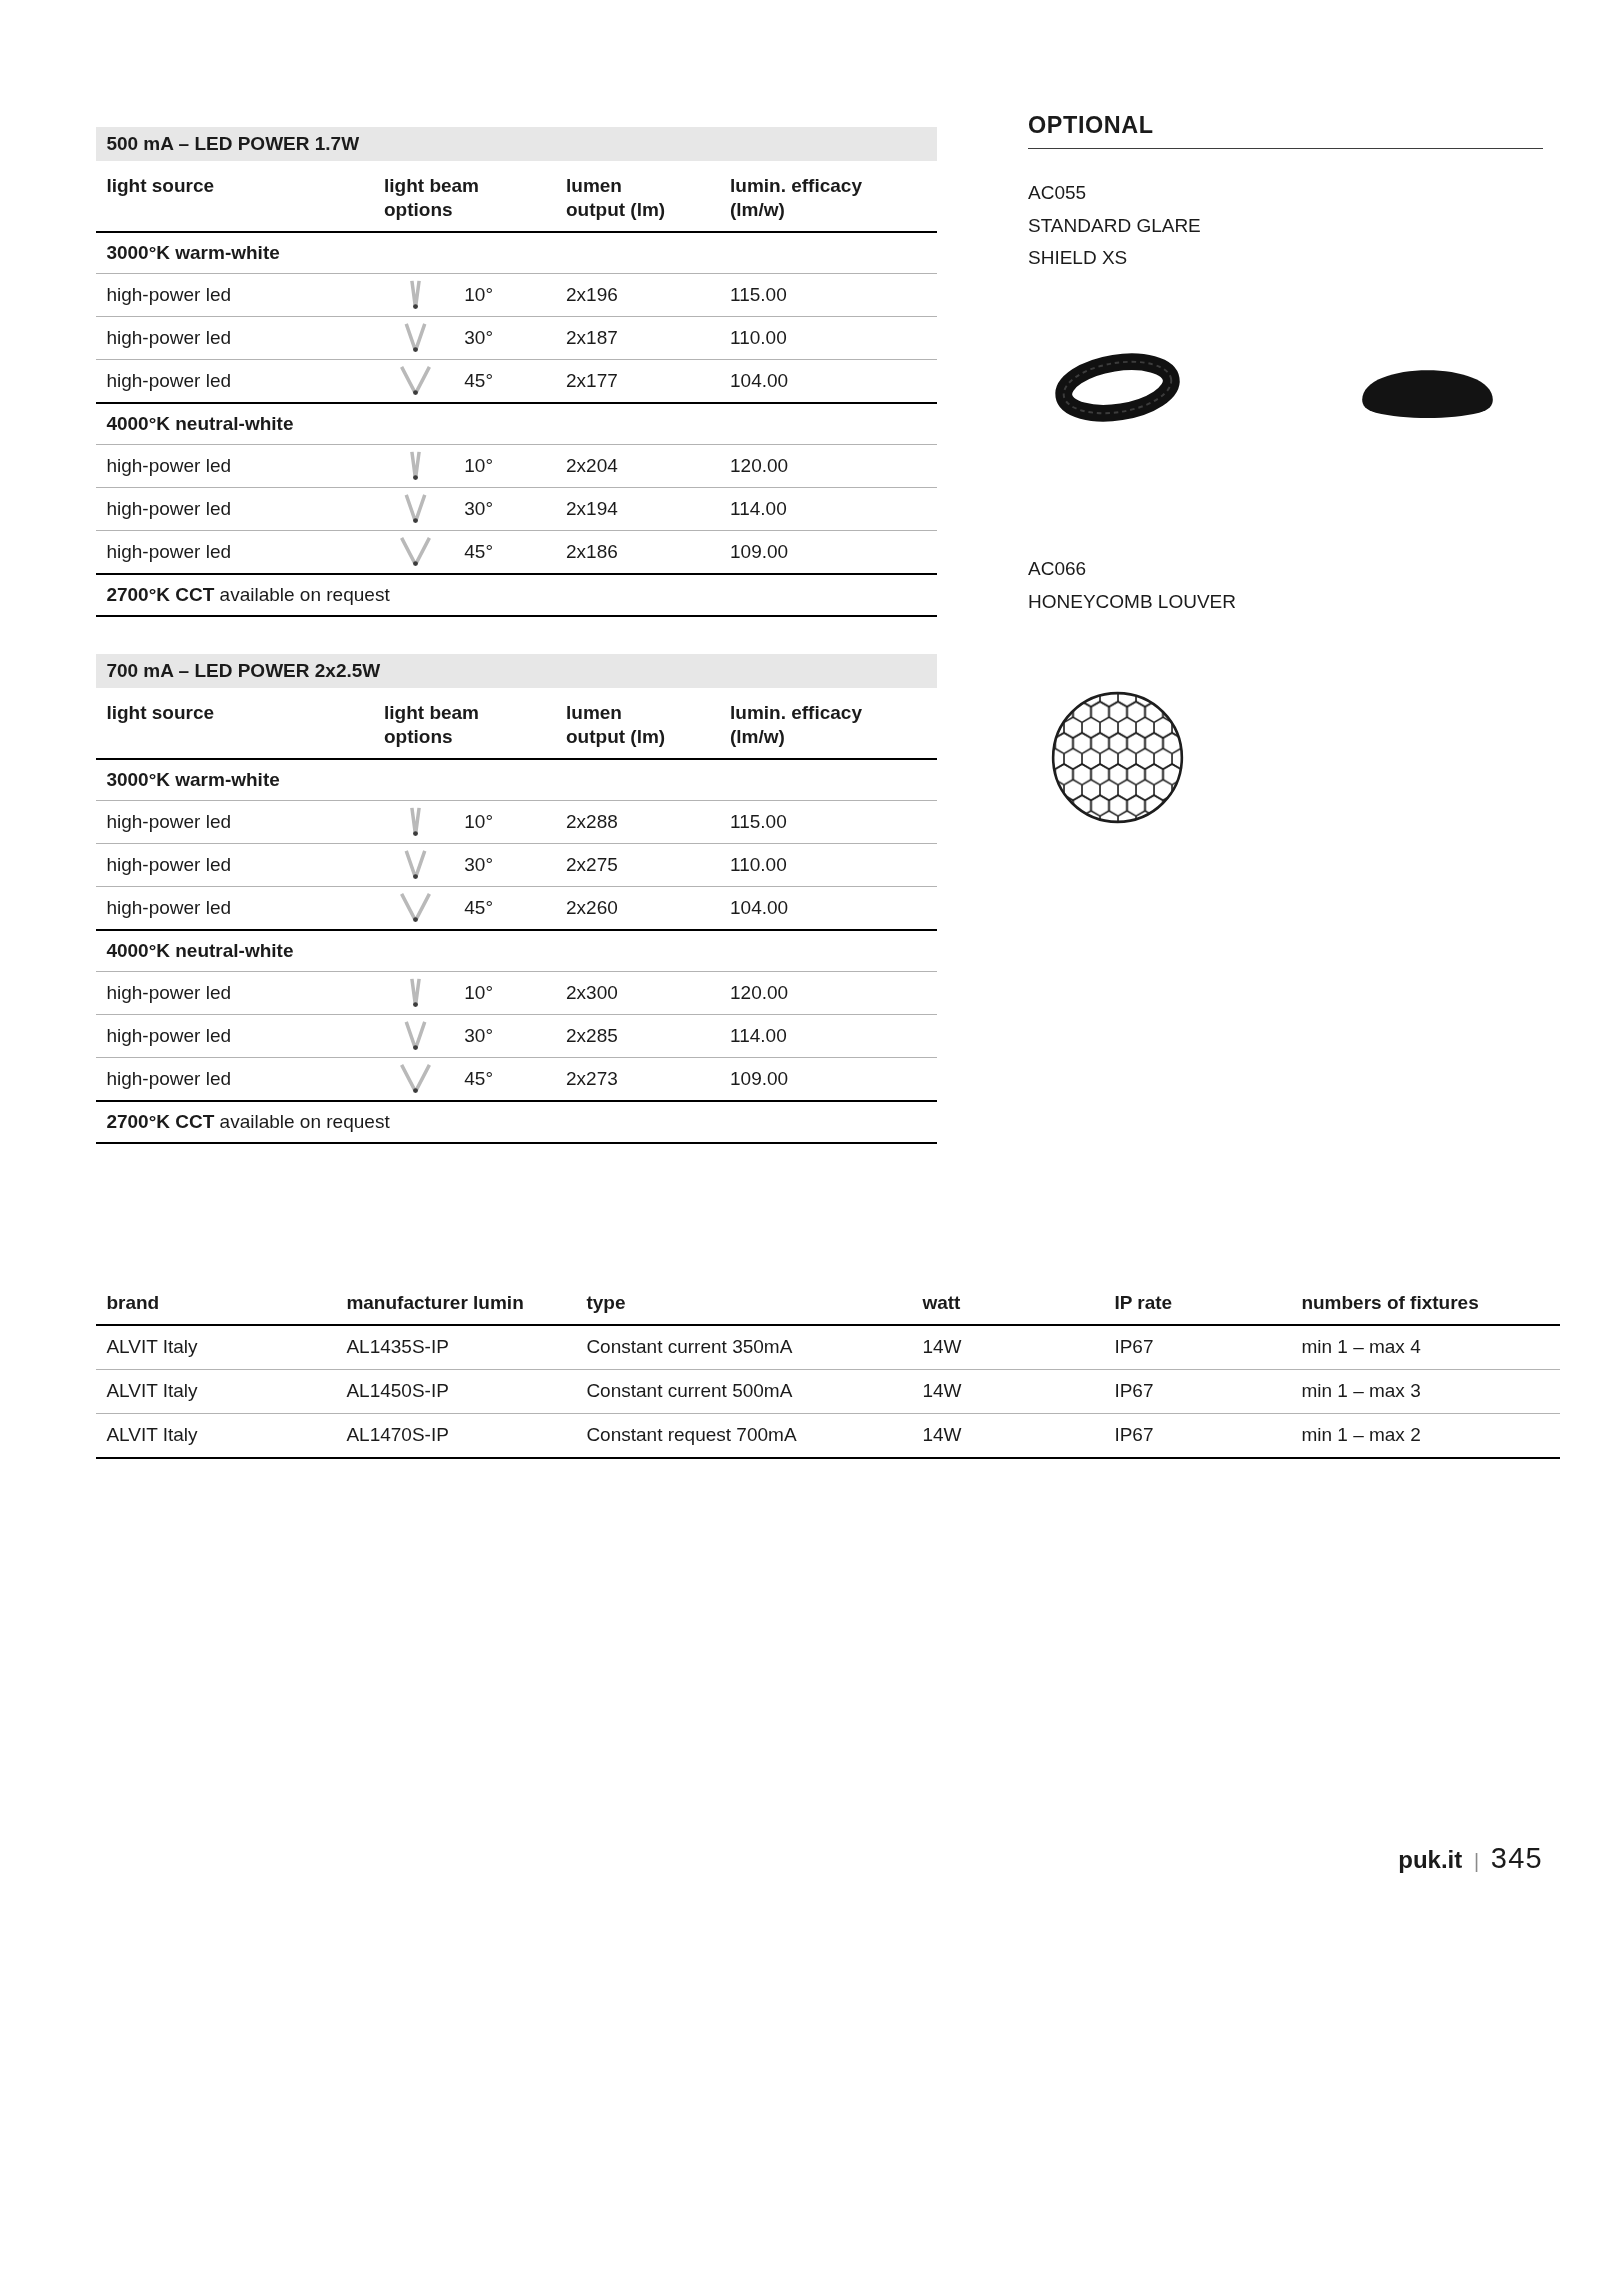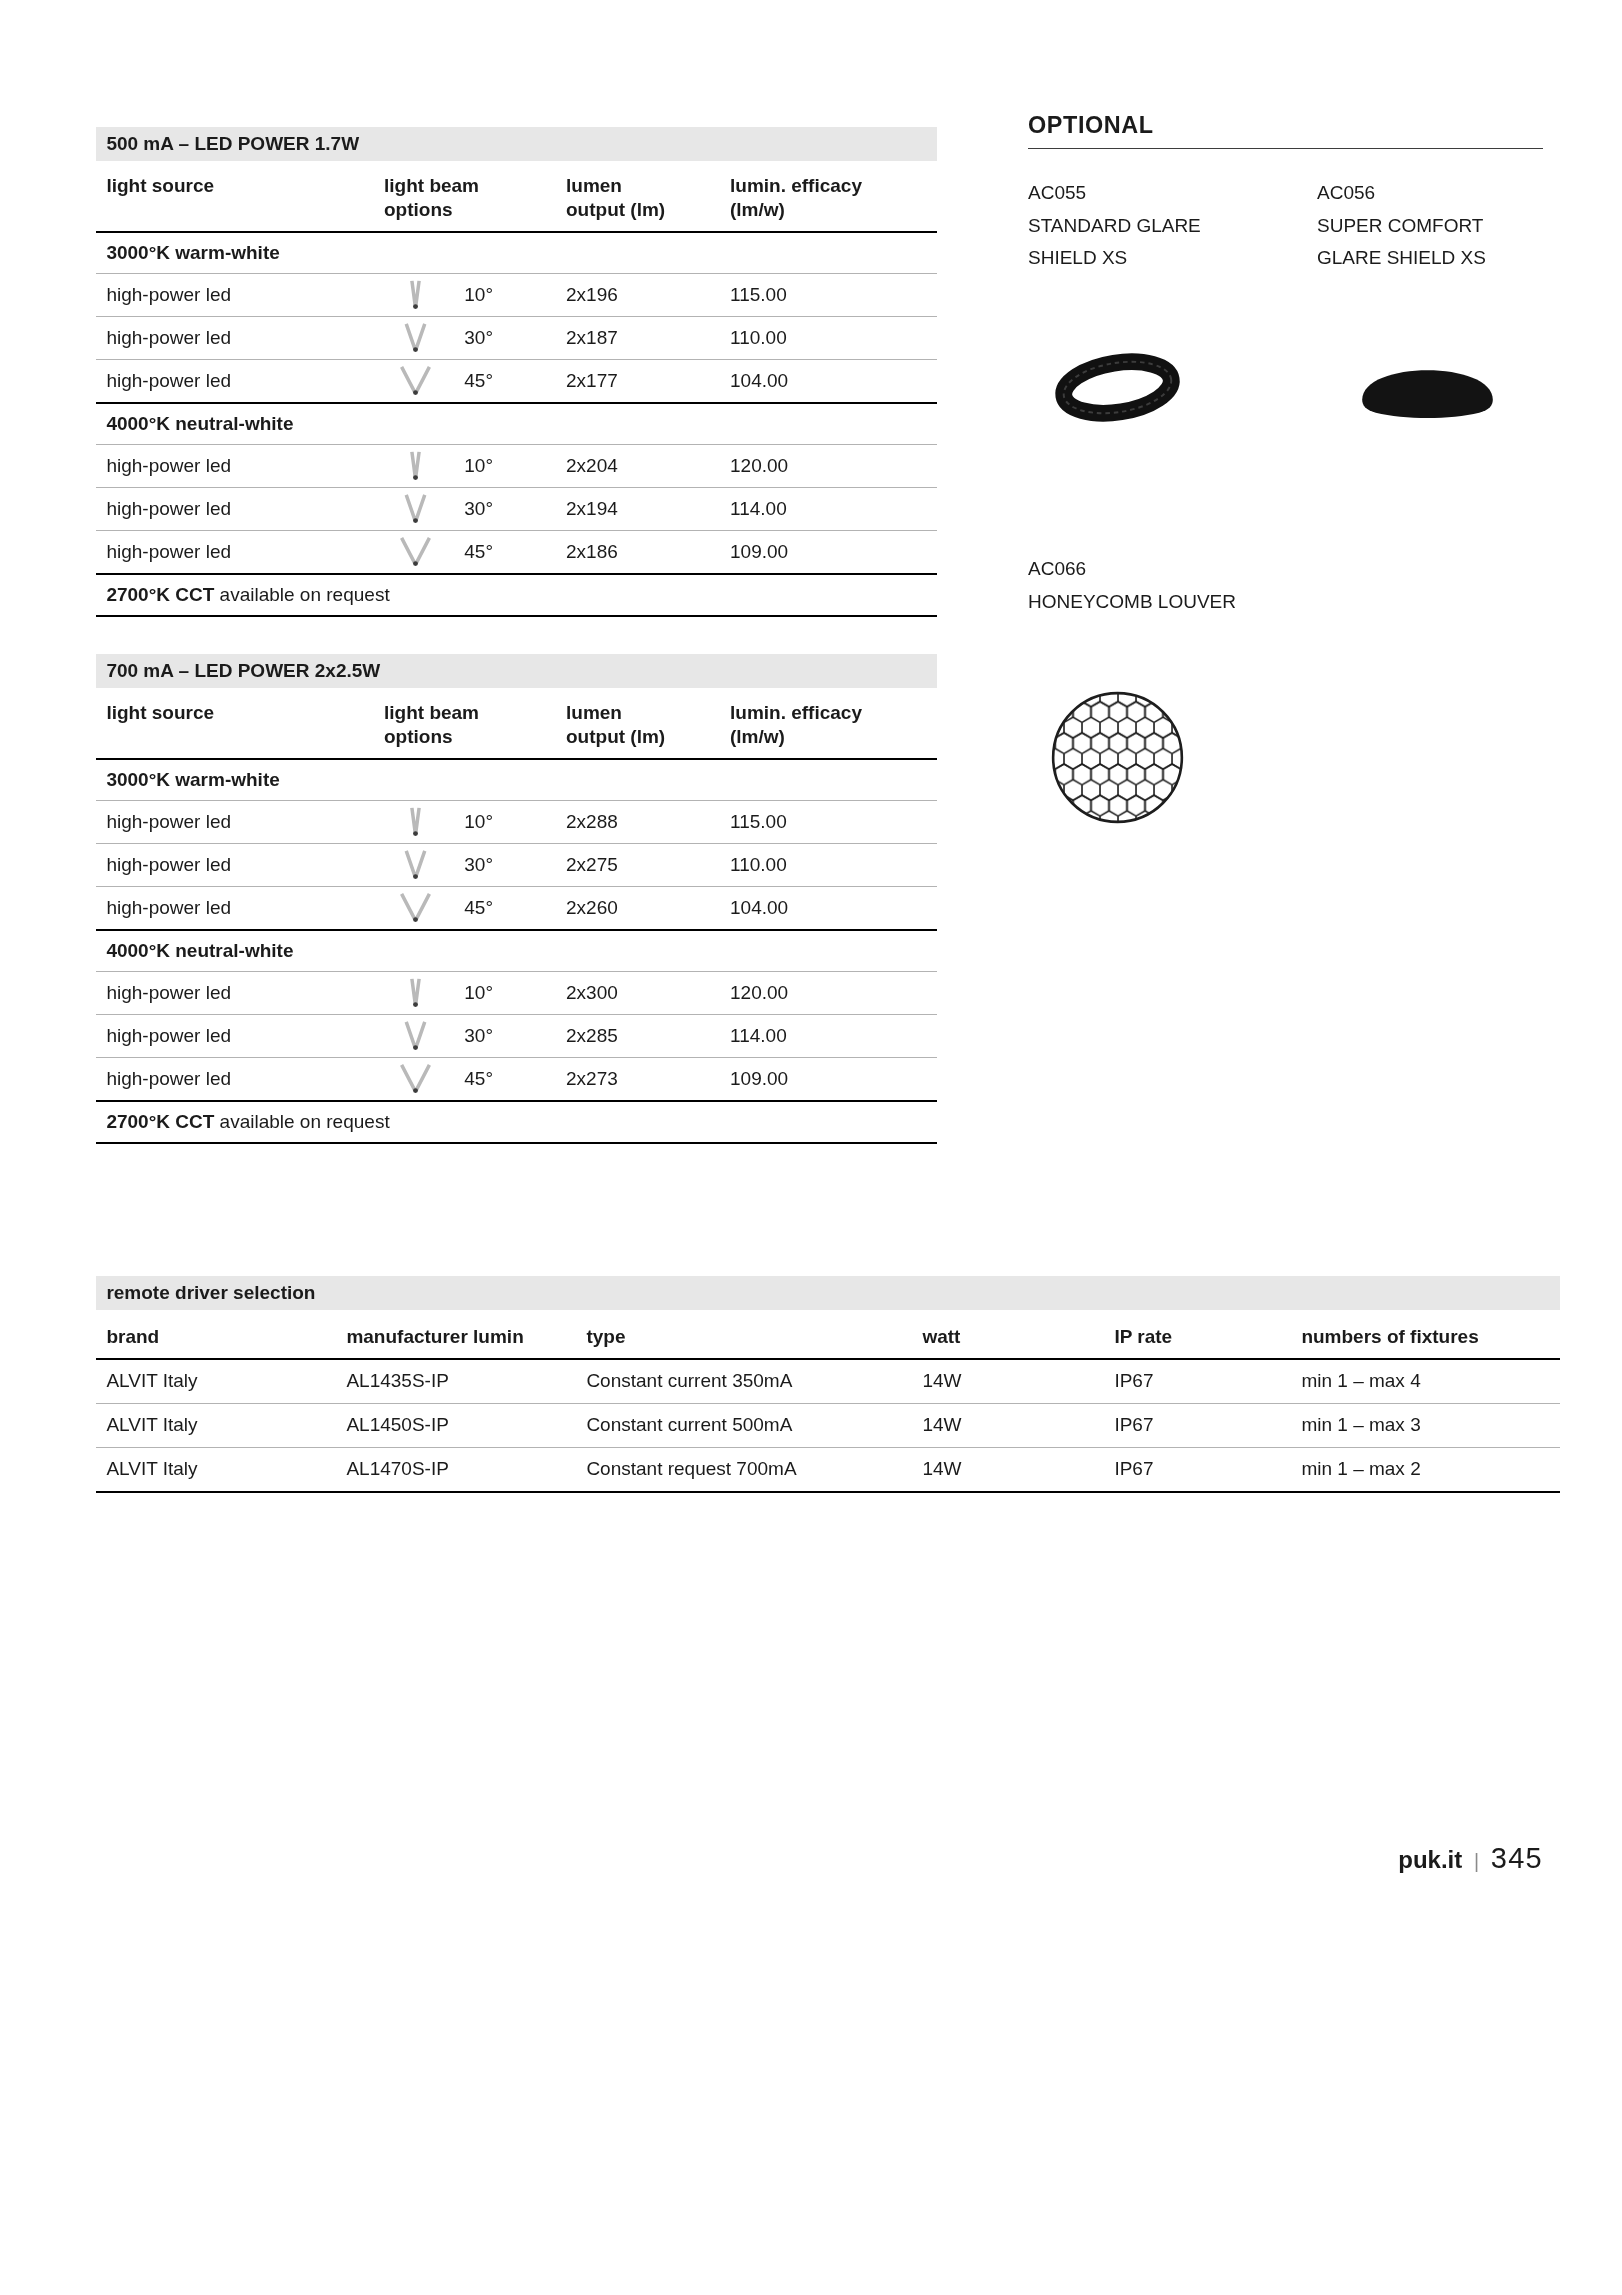--- a/index.html
+++ b/index.html
@@ -329,25 +329,20 @@
   <aside id="optional">
     <div class="opt-title">OPTIONAL</div>
     <div class="opt-rule"></div>
 
     <div class="opt-item opt-item-1">
       <div>AC055</div>
       <div>STANDARD GLARE</div>
       <div>SHIELD XS</div>
     </div>
 
-    <div class="opt-item opt-item-2">
-      <div>AC056</div>
-      <div>SUPER COMFORT</div>
-      <div>GLARE SHIELD XS</div>
-    </div>
 
     <svg class="img-ring" viewBox="0 0 220 150">
       <g transform="rotate(-9 110 75)">
         <ellipse cx="110" cy="75" rx="84" ry="38" fill="none" stroke="#111111" stroke-width="26" stroke-linecap="round"></ellipse>
         <ellipse cx="110" cy="75" rx="84" ry="38" fill="none" stroke="#3c3c3c" stroke-width="3" stroke-dasharray="7 6"></ellipse>
       </g>
     </svg>
 
     <svg class="img-dome" viewBox="0 0 230 150">
       <path d="M14 97 C14 36 216 36 216 97 C216 105 211 113 195 117 C150 128 80 128 35 117 C19 113 14 105 14 97 Z" fill="#131313"></path>
@@ -367,21 +362,20 @@
             <path d="M27.7 24 L41.55 32 L41.55 48 L27.7 56 L13.85 48 L13.85 32 Z"></path>
           </g>
         </pattern>
       </defs>
       <circle cx="110" cy="110" r="99" fill="#ffffff"></circle>
       <circle cx="110" cy="110" r="99" fill="url(#hexp)" stroke="#1d1d1d" stroke-width="4"></circle>
     </svg>
   </aside>
 
   <section id="driver">
-    <div class="bar">remote driver selection</div>
     <div class="dcols">
       <div>brand</div>
       <div>manufacturer lumin</div>
       <div>type</div>
       <div>watt</div>
       <div>IP rate</div>
       <div>numbers of fixtures</div>
     </div>
     <div class="drow">
       <div>ALVIT Italy</div>

